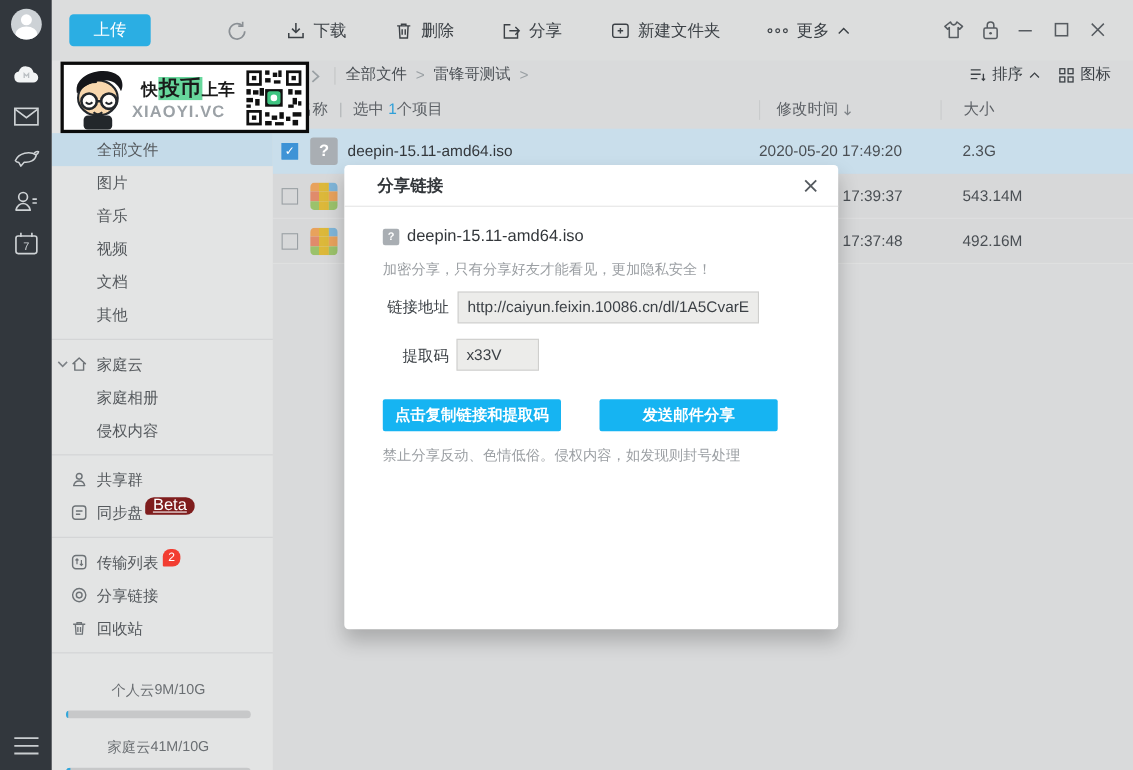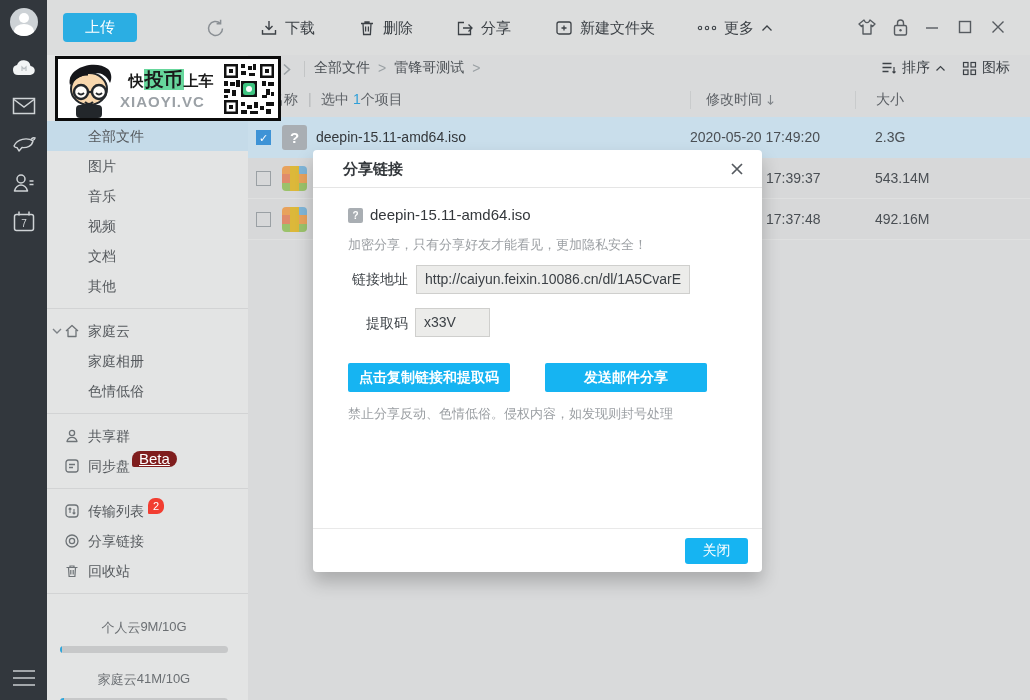--- a/index.html
+++ b/index.html
@@ -164,21 +164,21 @@
     <div class="side-item">
       <svg class="s-chev" viewBox="0 0 12 12">
           <path d="M2 4l4 4 4-4" fill="none" stroke="#7d8287" stroke-width="1.4"></path>
         </svg>
       <svg class="s-ico" viewBox="0 0 16 16">
           <path d="M2 8l6-5.5L14 8M4 7v6.5h8V7" fill="none" stroke="#6e7377" stroke-width="1.3" stroke-linejoin="round"></path>
         </svg>
       <span>家庭云</span>
     </div>
     <div class="side-item"><span>家庭相册</span></div>
-    <div class="side-item"><span>色情低俗</span></div>
+    <div class="side-item"><span>侵权内容</span></div>
     <div class="side-divider"></div>
     <div class="side-item">
       <svg class="s-ico" viewBox="0 0 16 16">
           <circle cx="8" cy="5" r="2.6" fill="none" stroke="#6e7377" stroke-width="1.3"></circle>
           <path d="M3 13.5c.6-3 3-4.2 5-4.2s4.4 1.2 5 4.2z" fill="none" stroke="#6e7377" stroke-width="1.3" stroke-linejoin="round"></path>
         </svg>
       <span>共享群</span>
     </div>
     <div class="side-item">
       <svg class="s-ico" viewBox="0 0 16 16">
@@ -468,18 +468,15 @@
       <span>deepin-15.11-amd64.iso</span>
     </div>
     <div id="dlg-subtitle">加密分享，只有分享好友才能看见，更加隐私安全！</div>
     <span class="dlg-label" id="link-label">链接地址</span>
     <div class="dlg-input" id="link-input">http://caiyun.feixin.10086.cn/dl/1A5CvarE</div>
     <span class="dlg-label" id="code-label">提取码</span>
     <div class="dlg-input" id="code-input">x33V</div>
     <button class="dlg-btn" id="btn-copy">点击复制链接和提取码</button>
     <button class="dlg-btn" id="btn-email">发送邮件分享</button>
     <div id="dlg-warning">禁止分享反动、色情低俗。侵权内容，如发现则封号处理</div>
-    <div id="dlg-footer">
-      <button id="btn-close-footer">关闭</button>
-    </div>
   </div>
 
 </div>
 
 </body></html>

